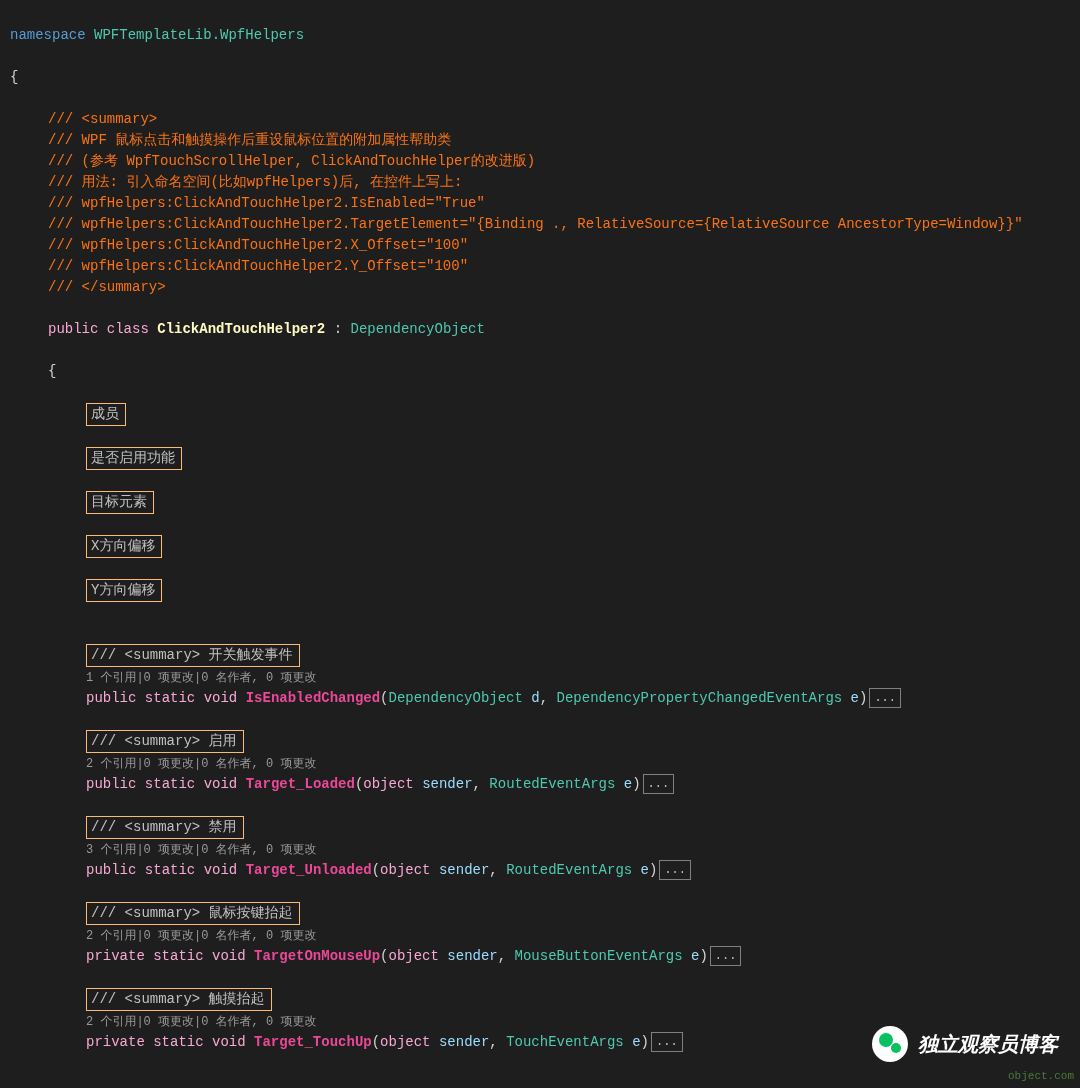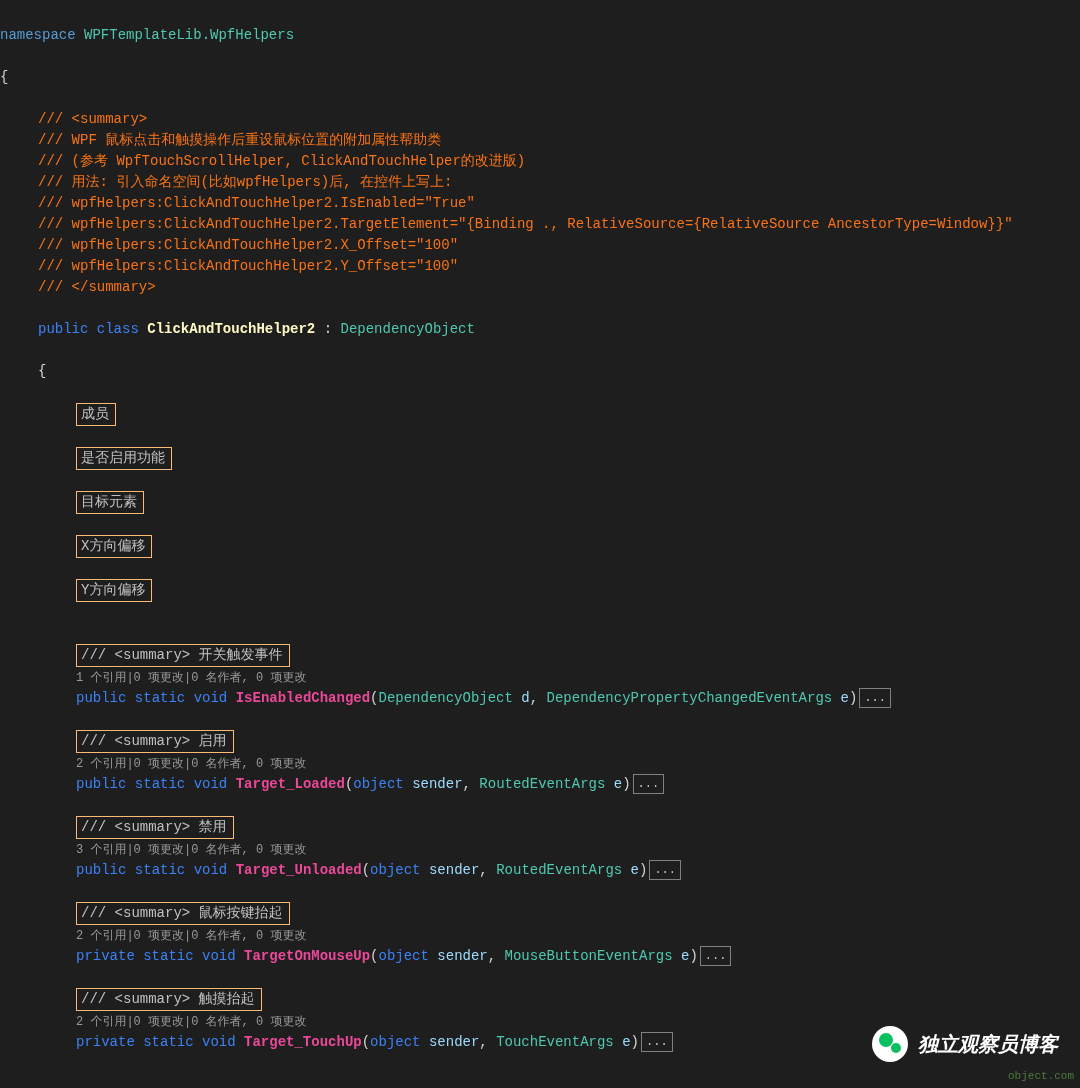--- a/index.html
+++ b/index.html
@@ -13,21 +13,21 @@
     width: 1080px;
     height: 1088px;
     overflow: hidden;
     position: relative;
   }
   .code {
     white-space: pre;
     padding: 4px 0 0 0;
   }
   .kw-ns { color: #569cd6; }
-  .kw { color: #3b82f6; margin-top: 18px; }
+  .kw { color: #f9a8d4; margin-top: 18px; }
   .type { color: #4ec9b0; }
   .cls-name { color: #fef9c3; font-weight: bold; }
   .method { color: #ec4899; font-weight: bold; }
   .comment { color: #f97316; }
   .param { color: #9cdcfe; }
   .punct { color: #d4d4d4; }
   .codelens { color: #999999; font-size: 12px; }
   .region-box {
     border: 1px solid #fdba74;
     color: #c0c0c0;
@@ -37,21 +37,21 @@
   }
   .fold-box {
     border: 1px solid #808080;
     color: #c0c0c0;
     padding: 0 4px;
     font-size: 12px;
     display: inline-block;
     vertical-align: middle;
     margin-left: 2px;
   }
-  .line { padding-left: 0; }
+  .line { padding-left: 10px; }
   .watermark {
     position: absolute;
     right: 22px;
     bottom: 26px;
     display: flex;
     align-items: center;
     gap: 10px;
     font-style: italic;
   }
   .wm-icon {

